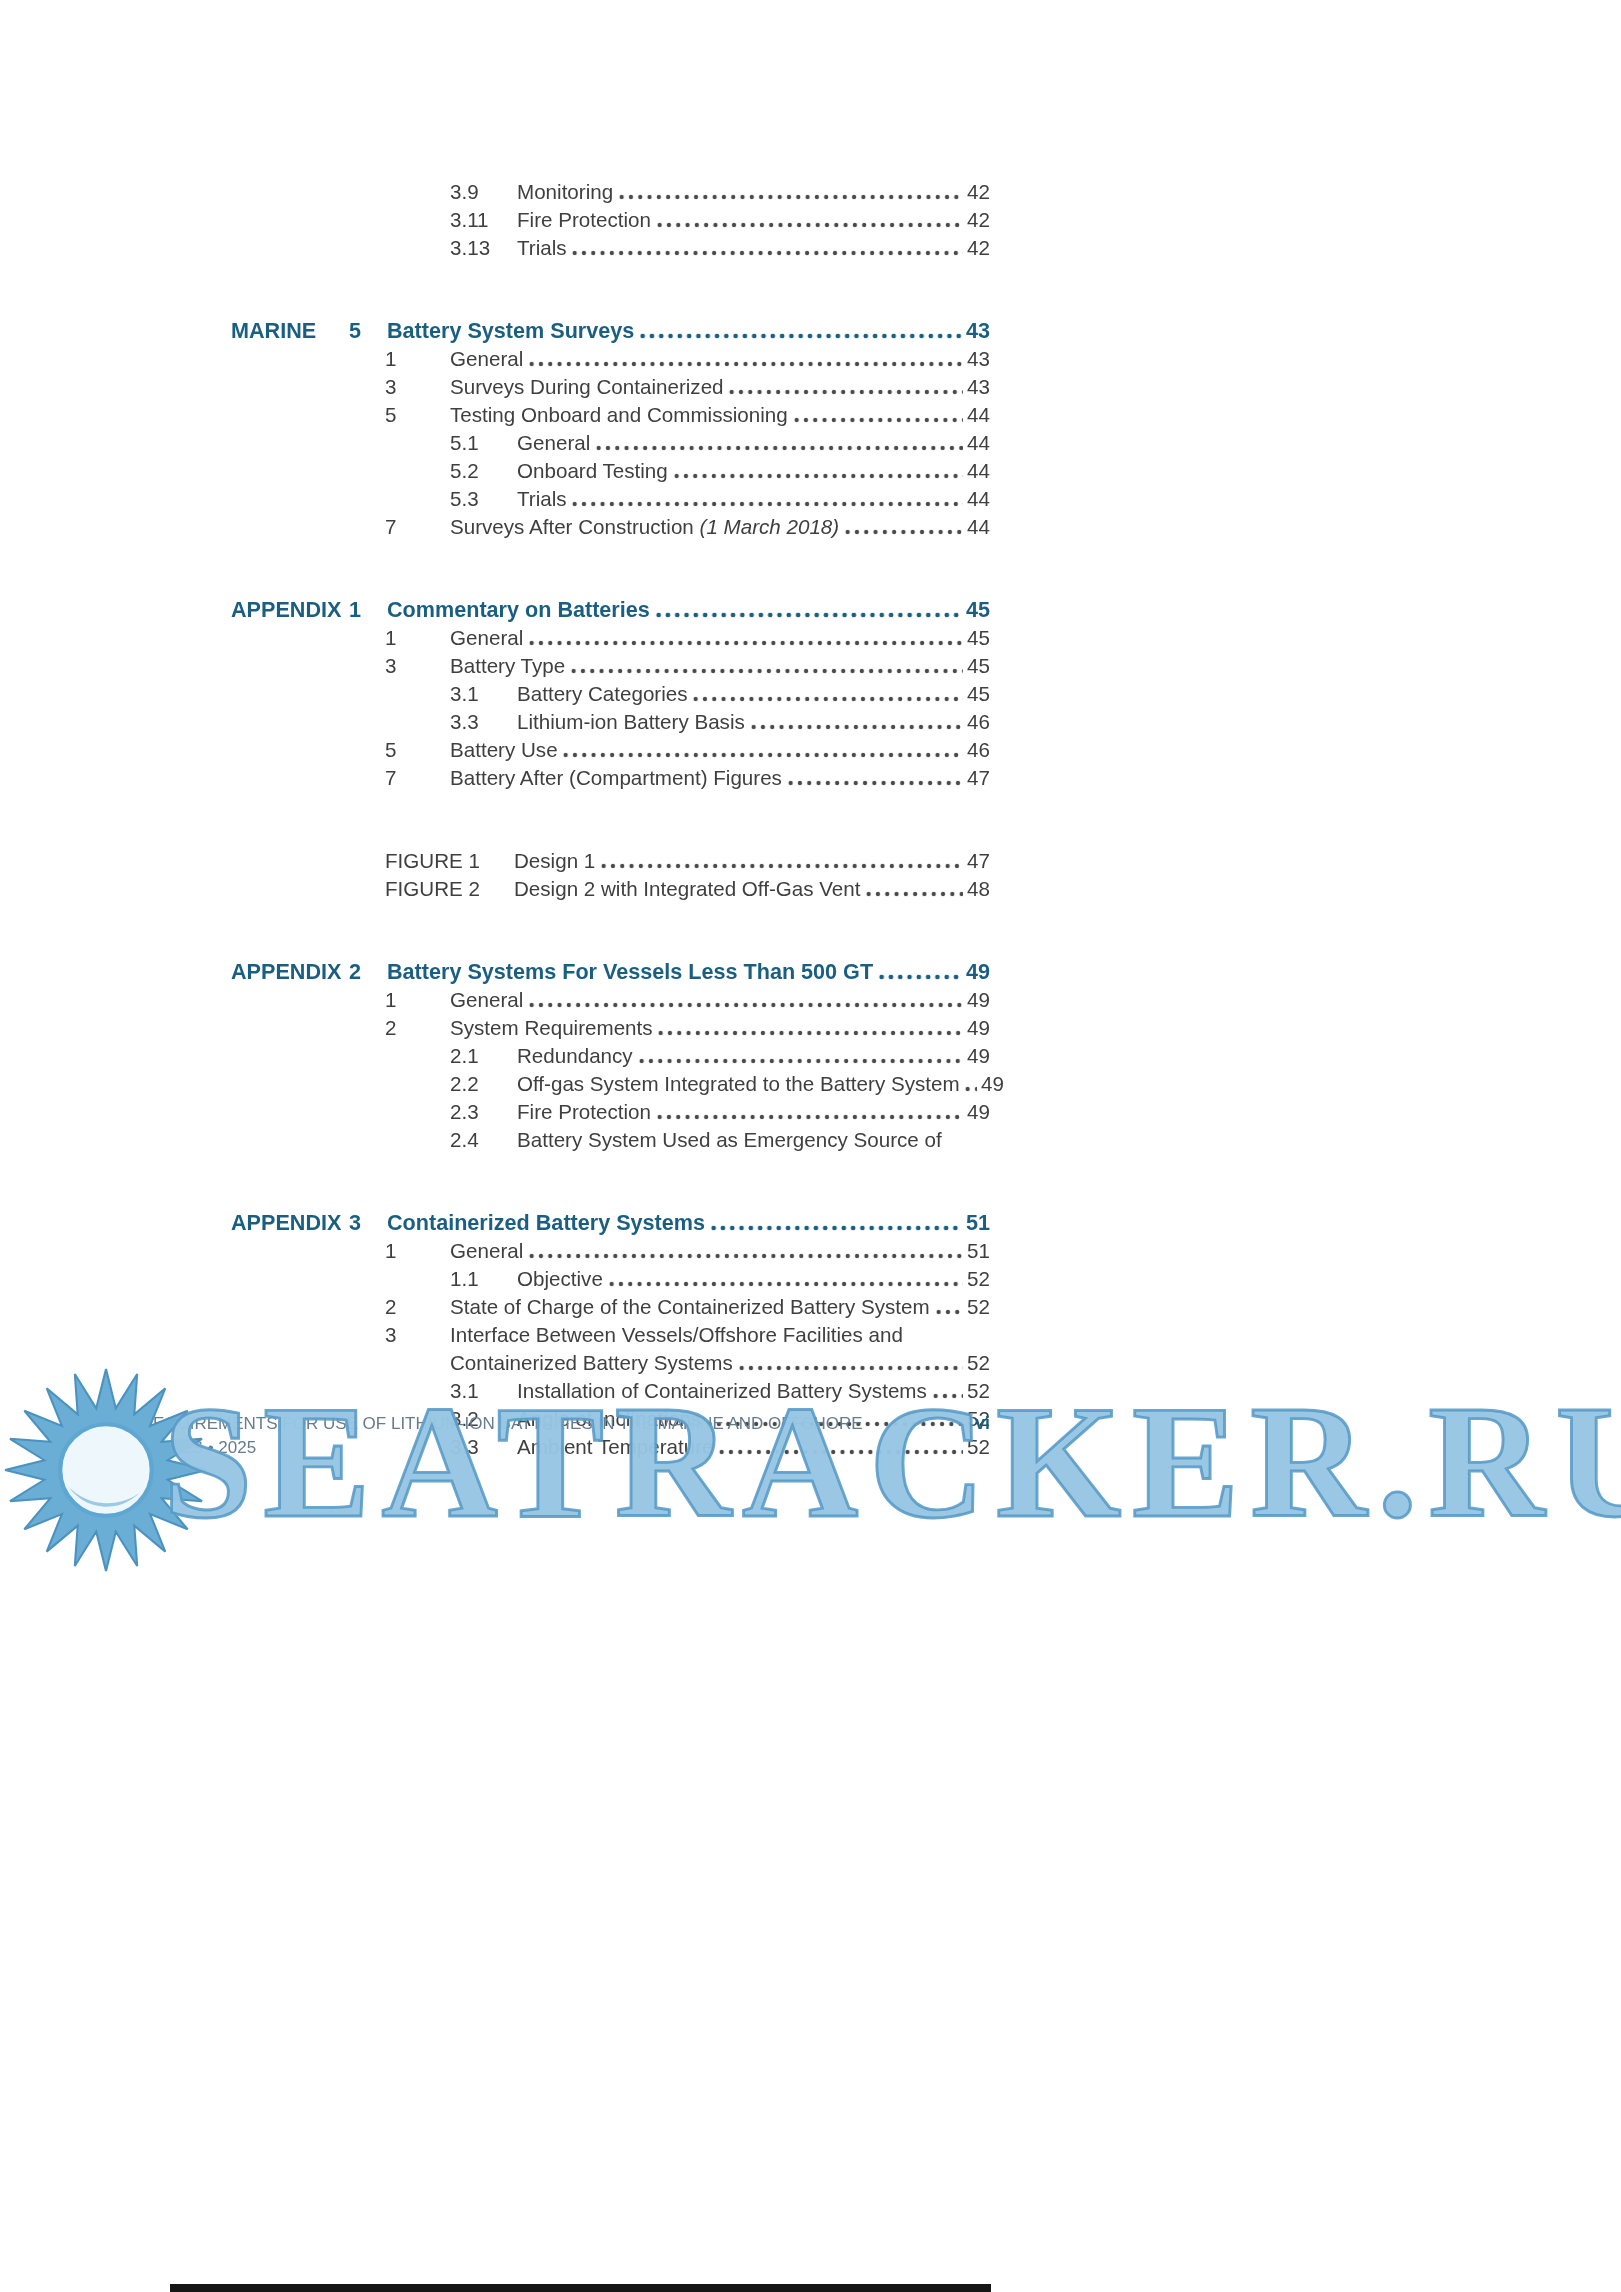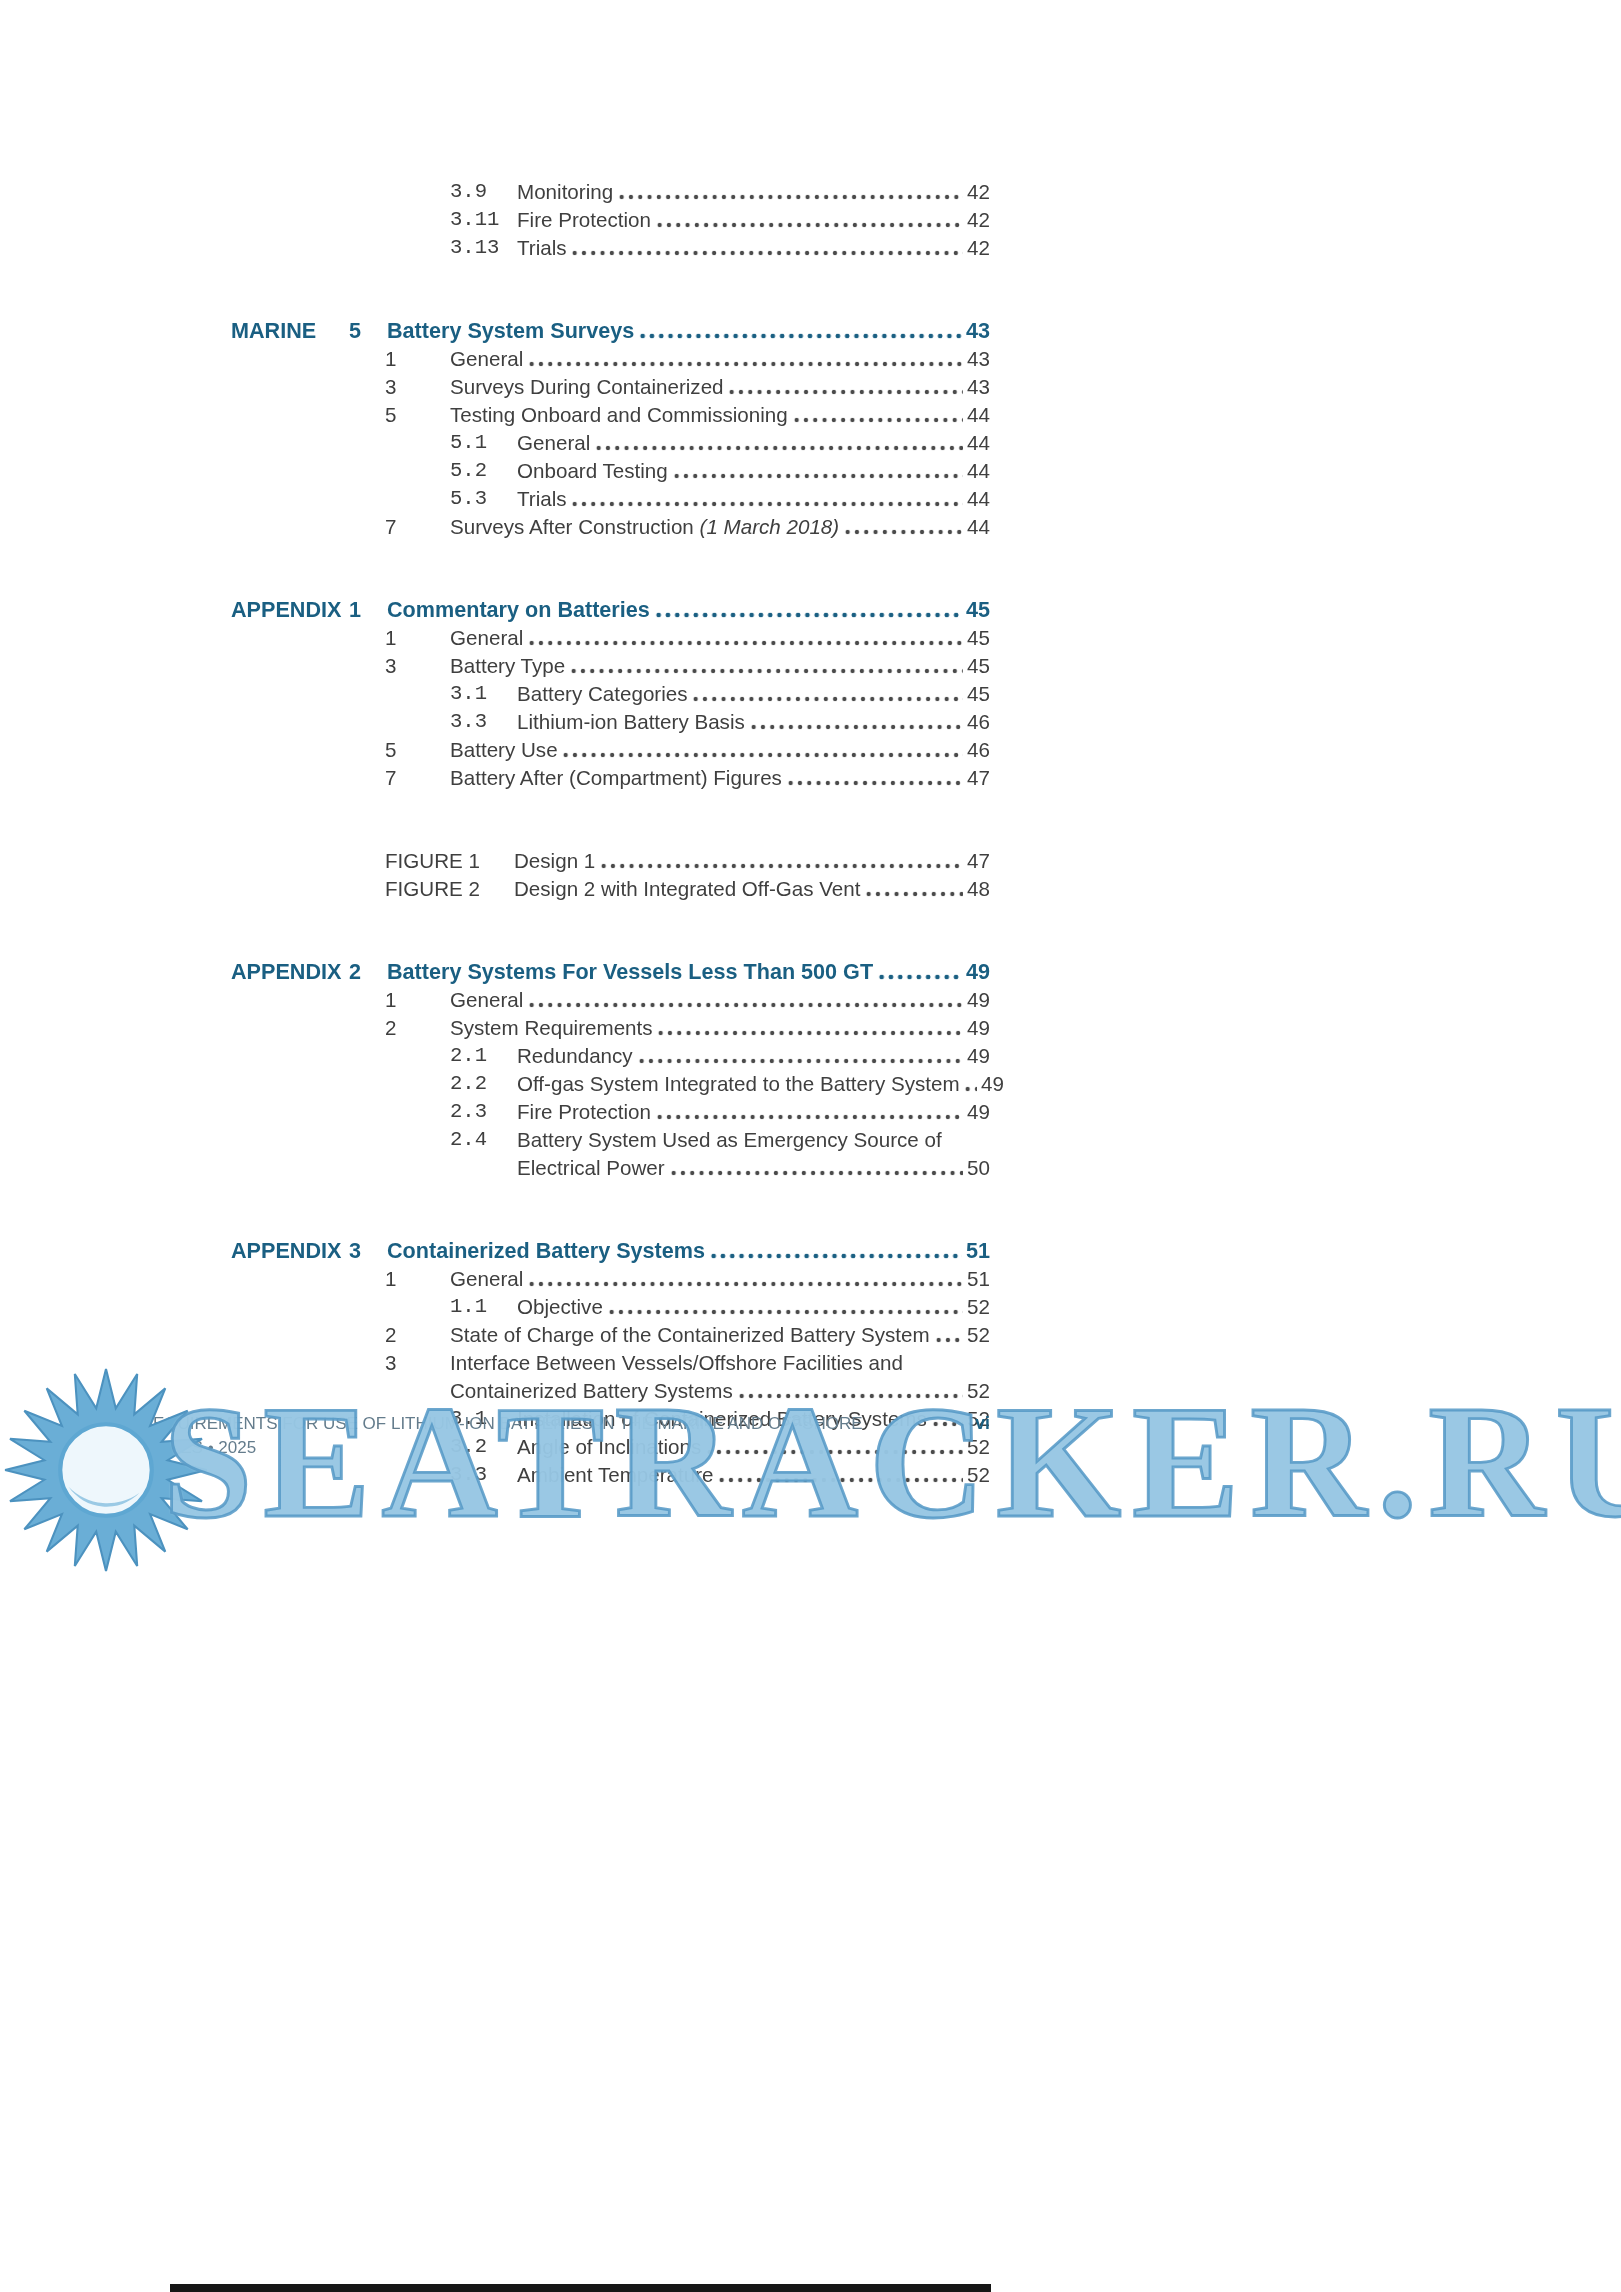--- a/index.html
+++ b/index.html
@@ -16,21 +16,21 @@
   .toc {
     position:absolute; left:231px; top:178px; width:759px;
     font-size:20.6px; color:var(--body-text,#3f3f3f);
   }
   .group { margin-top:55px; }
   .group:first-child { margin-top:0; }
   .row { display:flex; align-items:flex-end; line-height:28px; }
   .sp1 { width:154px; flex:none; }
   .n1  { width:65px;  flex:none; }
   .sp2 { width:219px; flex:none; }
-  .n2  { width:67px;  flex:none;font-family:Liberation Mono, monospace; }
+  .n2  { width:67px;  flex:none; }
   .hlabel { width:118px; flex:none; font-weight:bold; }
   .hnum   { width:38px;  flex:none; font-weight:bold; }
   .flabel { width:129px; flex:none; }
   .title { flex:0 1 auto; white-space:nowrap; }
   .pg { flex:none; text-align:left; }
   .leader {
     flex:1 1 11.8px; height:5.9px; align-self:flex-end;
     margin:0 3.9px 5.9px 3.9px; min-width:13.7px;
     background-image: radial-gradient(circle, #4a4a4a 1.9px, rgba(0,0,0,0) 2.5px);
     background-size:9.3px 5.9px; background-repeat:repeat-x; background-position:left bottom;
@@ -267,27 +267,20 @@
           <span class="n2">2.3</span>
           <span class="title">Fire Protection</span>
           <span class="leader"></span>
           <span class="pg">49</span>
         </div>
         <div class="row">
           <span class="sp2"></span>
           <span class="n2">2.4</span>
           <span class="title">Battery System Used as Emergency Source of</span>
         </div>
-        <div class="row">
-          <span class="sp2"></span>
-          <span class="n2"></span>
-          <span class="title">Electrical Power</span>
-          <span class="leader"></span>
-          <span class="pg">50</span>
-        </div>
       </div>
       <div class="group">
         <div class="row head">
           <span class="hlabel">APPENDIX</span>
           <span class="hnum">3</span>
           <span class="title">Containerized Battery Systems</span>
           <span class="leader"></span>
           <span class="pg">51</span>
         </div>
         <div class="row">

